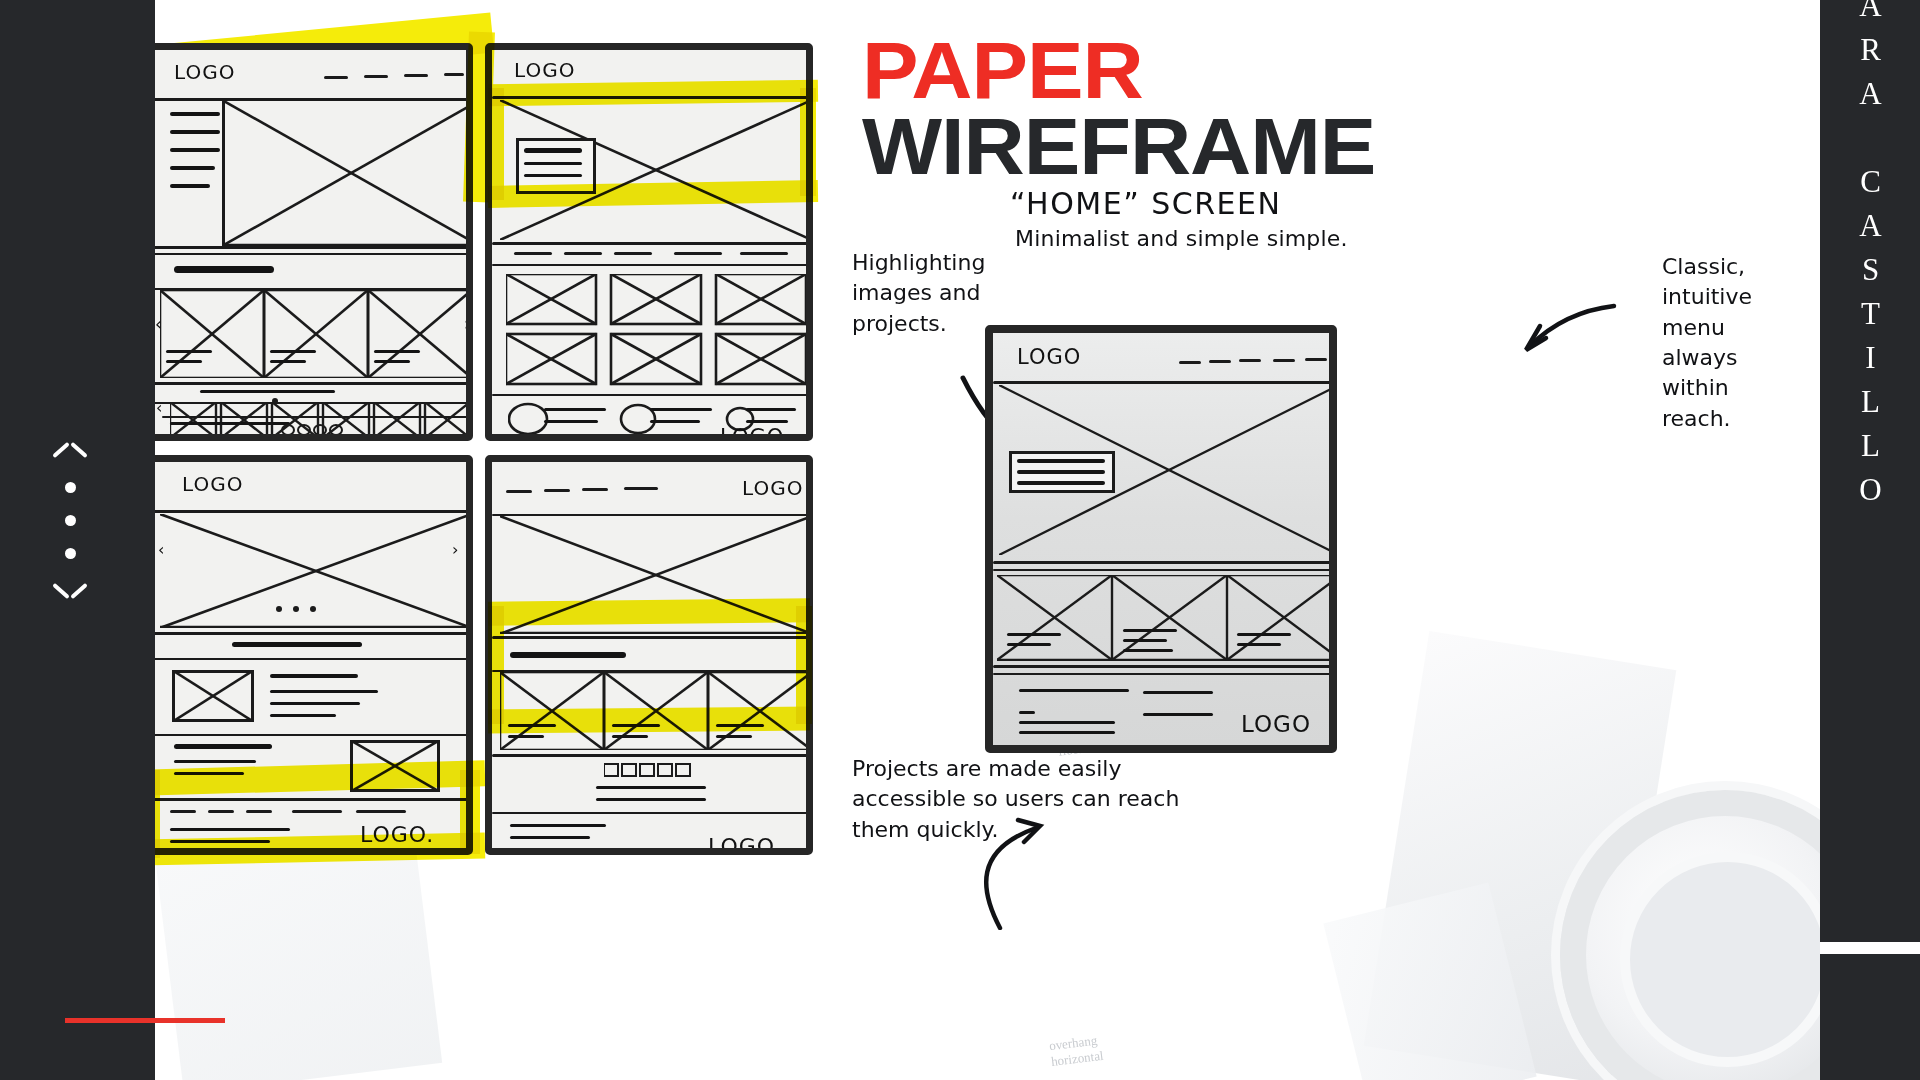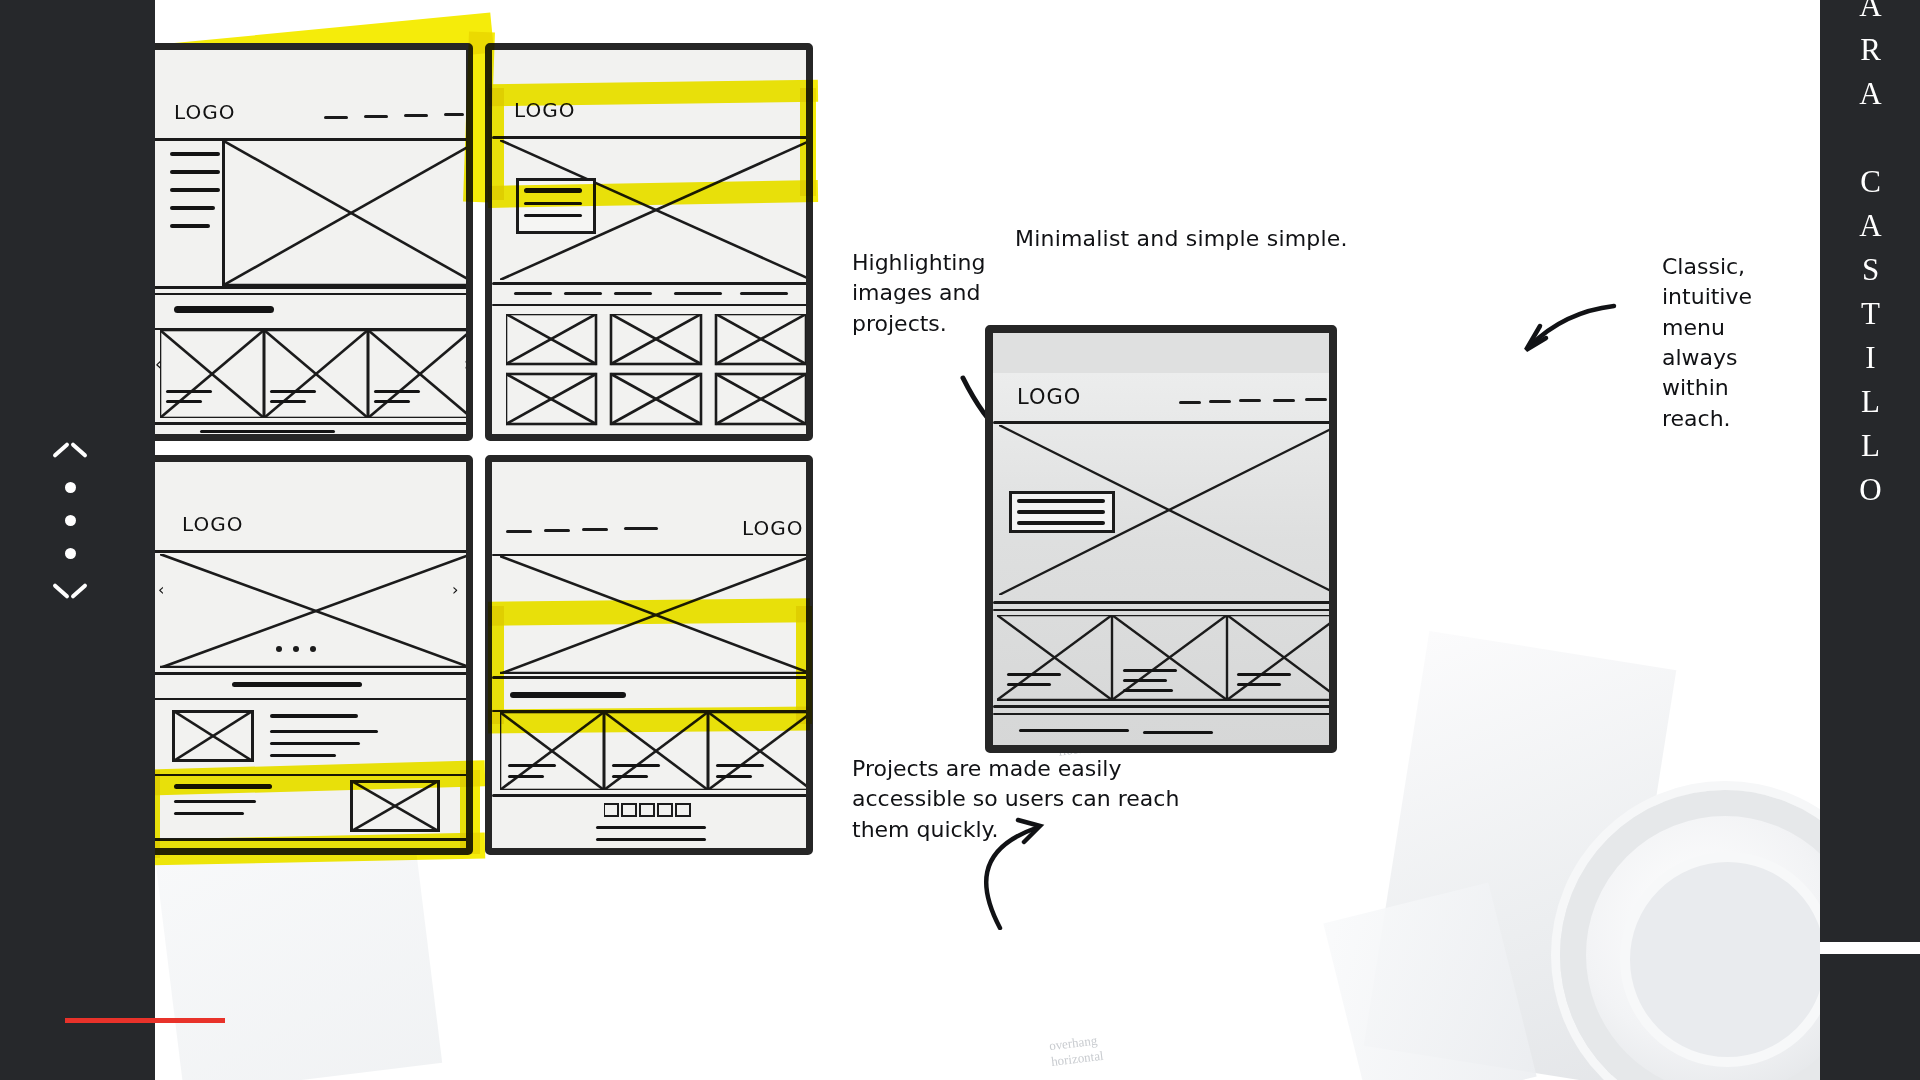--- a/index.html
+++ b/index.html
@@ -127,21 +127,21 @@
 
   
   .arrow { position:absolute; pointer-events:none; }
 
   
   .panel {
     position:absolute; background:#f2f2f0;
     border:7px solid #262626; border-radius:5px;
     overflow:hidden;
   }
-  .panel-inner { position:absolute; inset:0;margin-top:40px; }
+  .panel-inner { position:absolute; inset:0; }
 
   
   .ln { position:absolute; background:#1b1b1b; border-radius:3px; }
   .hr { position:absolute; height:3px; background:#1b1b1b; border-radius:2px; }
   .thick { position:absolute; height:7px; background:#141414; border-radius:4px; }
   .box {
     position:absolute; border:3px solid #1b1b1b; background:transparent;
   }
   .circ { position:absolute; border:3px solid #1b1b1b; border-radius:50%; }
   .dash {
@@ -493,21 +493,26 @@
       <div class="thick" style="left:18px; top:386px; width:62px; height:3px;"></div>
       <div class="logo-txt" style="left:216px; top:372px; font-size:22px;">LOGO</div>
     </div>
   </div>
 
   <div class="hl" style="left:488px; top:600px; width:322px; height:24px; transform:rotate(-0.6deg);"></div>
   <div class="hl" style="left:488px; top:708px; width:322px; height:24px; transform:rotate(-0.5deg);"></div>
   <div class="hl" style="left:488px; top:606px; width:16px; height:118px;"></div>
   <div class="hl" style="left:796px; top:606px; width:16px; height:118px;"></div>
 
-
+  <div class="headline">
+    <div class="h-paper">PAPER</div>
+    <div class="h-wire">WIREFRAME</div>
+  </div>
+
+  <div class="hand sub-title">“HOME” SCREEN</div>
   <div class="hand sub-desc">Minimalist and simple simple.</div>
 
   <div class="hand note note-left">Highlighting
 images and
 projects.</div>
   <div class="hand note note-bottom">Projects are made easily
 accessible so users can reach
 them quickly.</div>
   <div class="hand note note-right">Classic,
 intuitive

